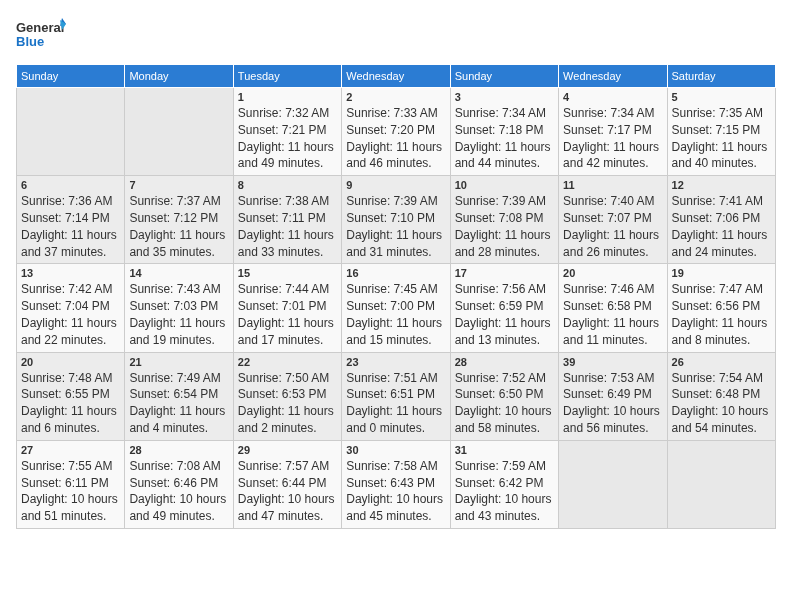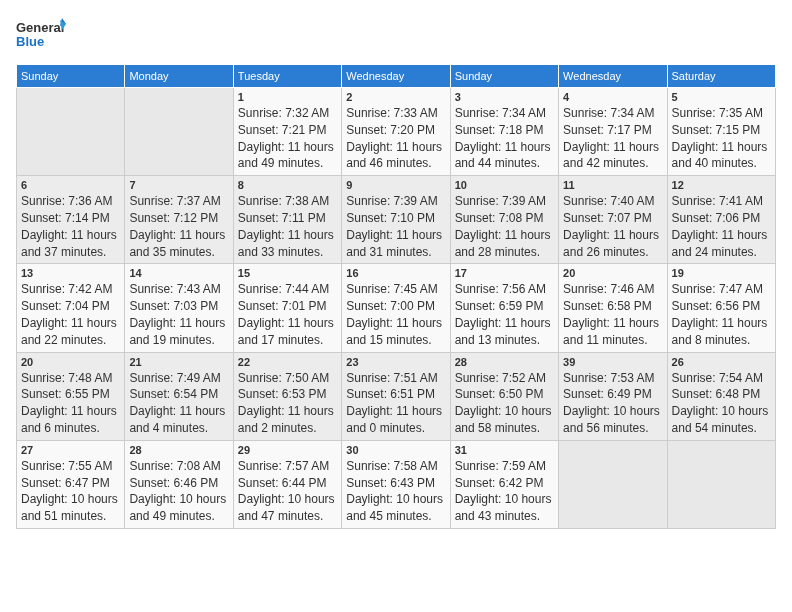--- a/index.html
+++ b/index.html
@@ -280,21 +280,21 @@
             <span class="day-number">26</span>
             <div class="day-info">Sunrise: 7:54 AM
 Sunset: 6:48 PM
 Daylight: 10 hours and 54 minutes.</div>
           </td>
         </tr>
         <tr>
           <td>
             <span class="day-number">27</span>
             <div class="day-info">Sunrise: 7:55 AM
-Sunset: 6:47 PM
+Sunset: 6:11 PM
 Daylight: 10 hours and 51 minutes.</div>
           </td>
           <td>
             <span class="day-number">28</span>
             <div class="day-info">Sunrise: 7:08 AM
 Sunset: 6:46 PM
 Daylight: 10 hours and 49 minutes.</div>
           </td>
           <td>
             <span class="day-number">29</span>

